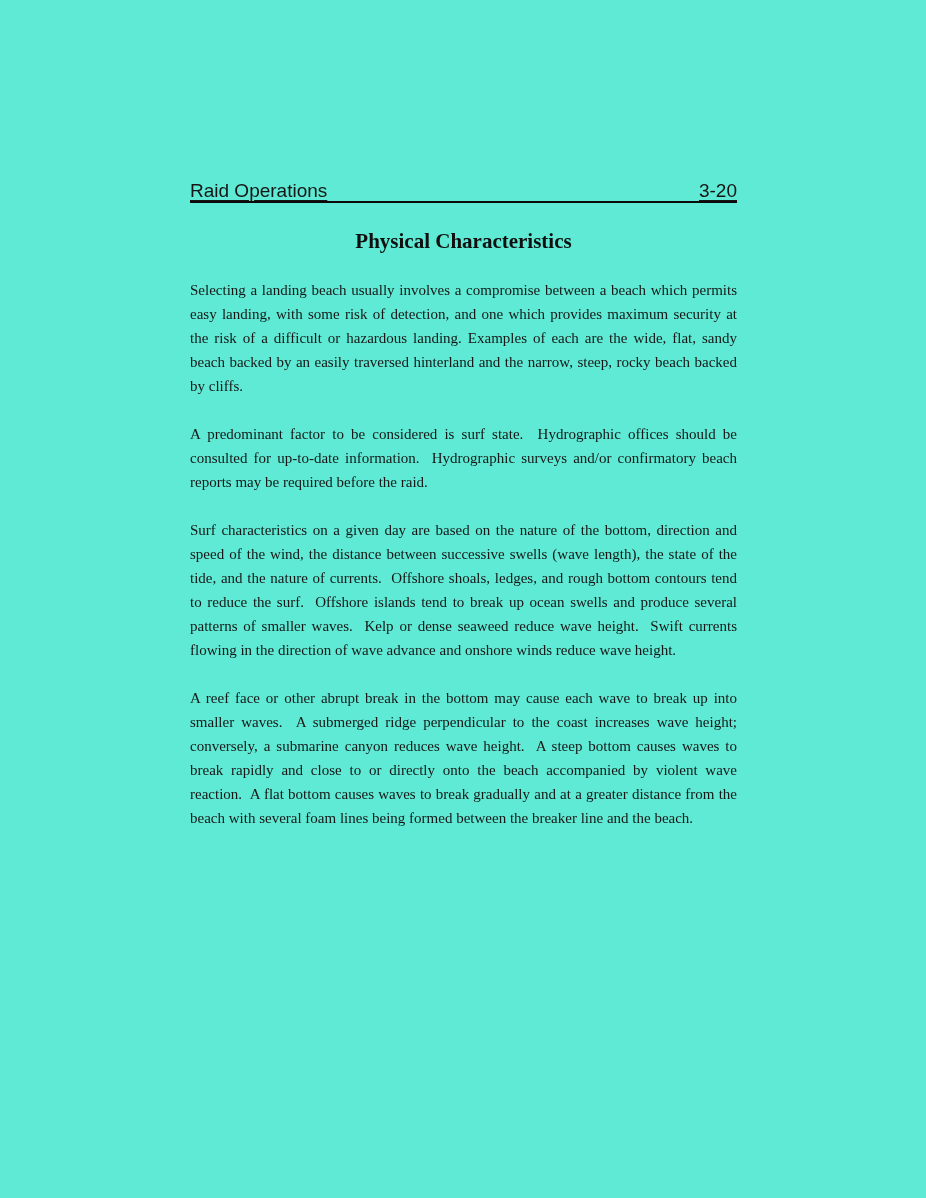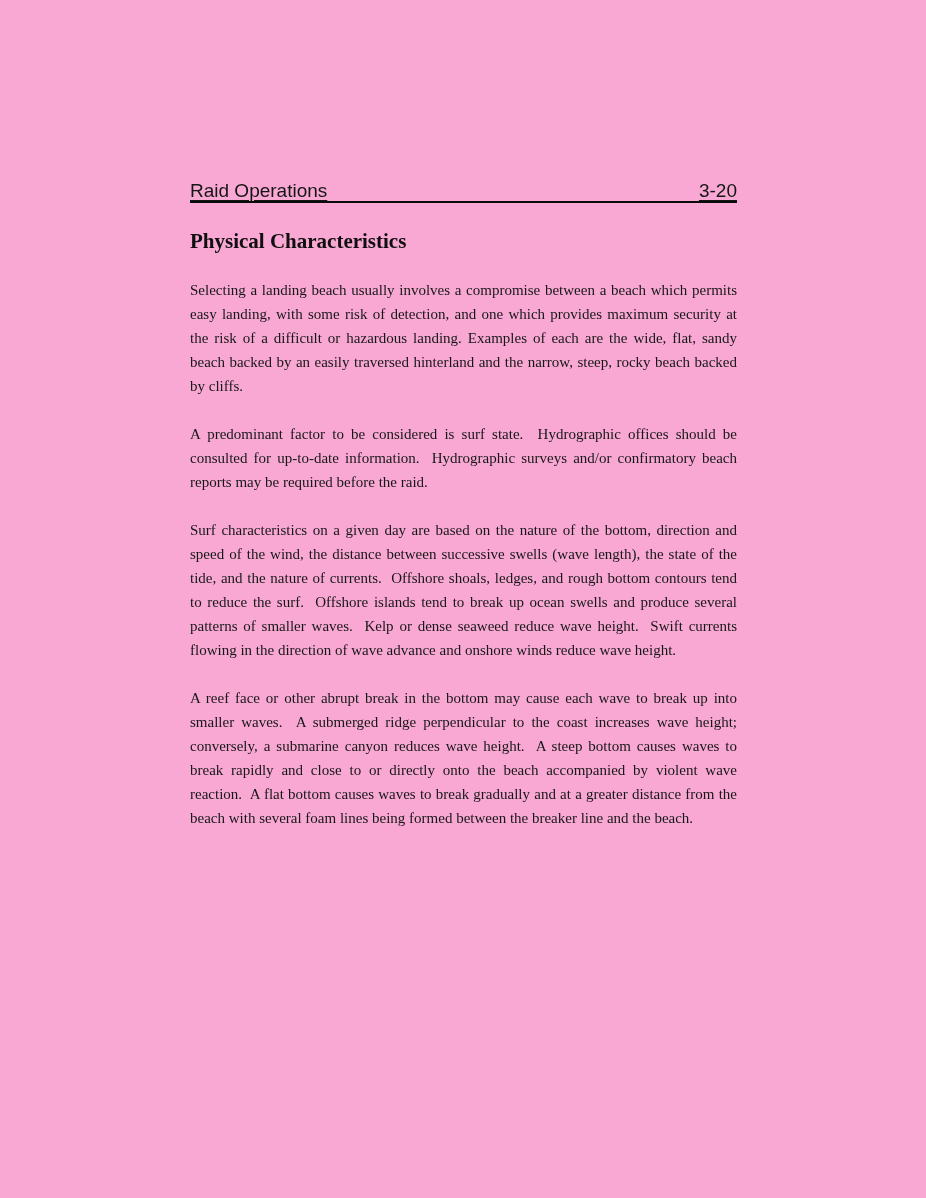--- a/index.html
+++ b/index.html
@@ -4,21 +4,21 @@
 <style>
   html, body {
     margin: 0;
     padding: 0;
     background: #ffffff;
   }
   .sheet {
     position: relative;
     width: 926px;
     height: 1198px;
-    background: #f9a8d4;
+    background: #5eead4;
     overflow: hidden;
   }
   .doc {
     position: absolute;
     left: 190px;
     top: 181px;
     width: 547px;
     color: #151515;
   }
   .running-header {
@@ -33,20 +33,21 @@
     text-decoration: underline;
     text-underline-offset: 3px;
   }
   .section-heading {
     margin: 25px 0 0 0;
     font-family: "Liberation Serif", serif;
     font-size: 21px;
     line-height: 26px;
     font-weight: bold;
     color: #0f0f0f;
+    text-align: center;
   }
   .body-paragraph {
     margin: 24px 0 0 0;
     font-family: "Liberation Serif", serif;
     font-size: 15px;
     line-height: 24px;
     text-align: justify;
     color: #171717;
   }
 </style>

